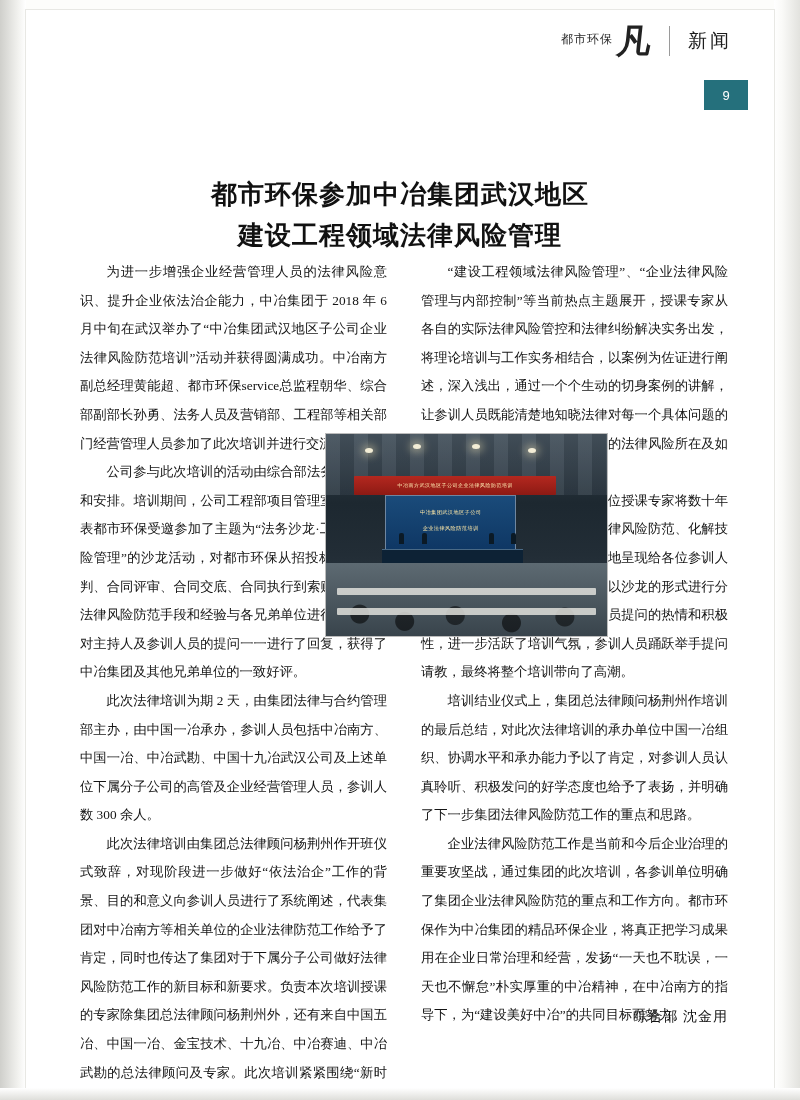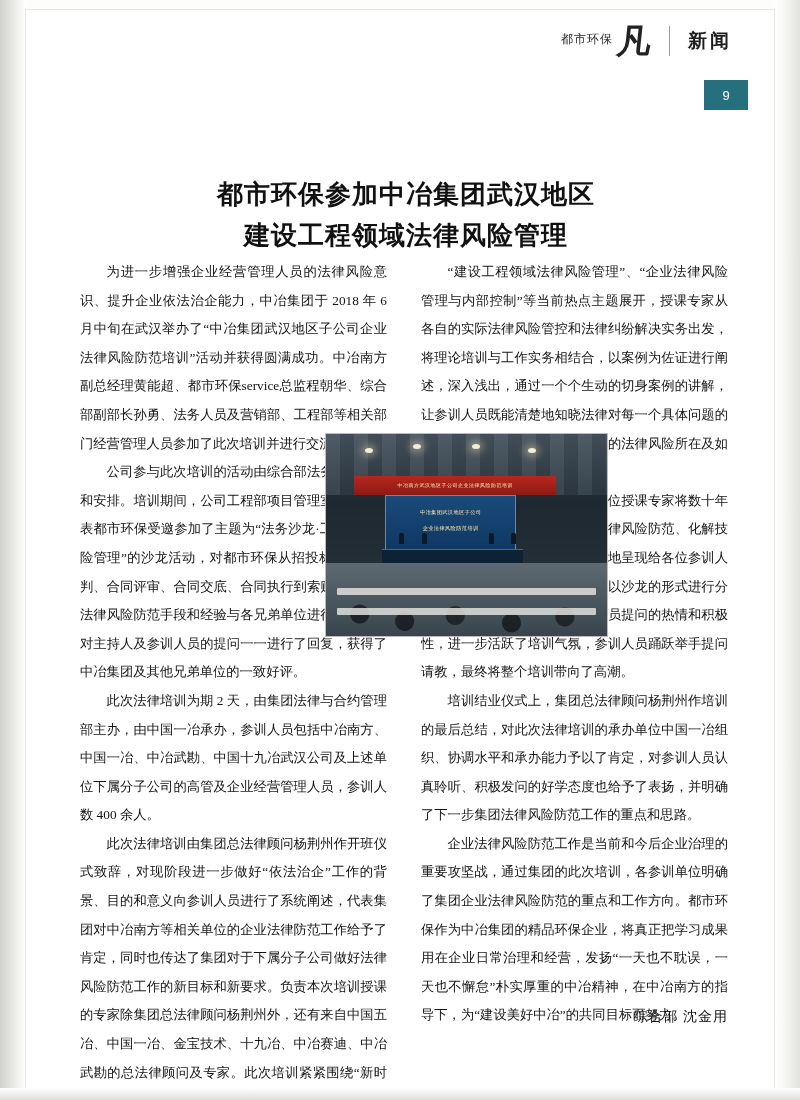--- a/index.html
+++ b/index.html
@@ -64,42 +64,42 @@
   .mast-divider {
     width: 1px;
     height: 30px;
     background: #9a9a9a;
     margin: 0 8px;
   }
   .mast-section {
     font-size: 19px;
     color: #1d1d1d;
     letter-spacing: 3px;
-    font-weight: 700;
+    font-weight: 400;
     font-family: "Liberation Serif", serif;
   }
   .page-number-badge {
     position: absolute;
     right: 26px;
     top: 70px;
     width: 44px;
     height: 30px;
     background: #25707c;
     color: #fff;
     font-size: 13px;
     display: flex;
     align-items: center;
     justify-content: center;
     font-family: "Liberation Sans", sans-serif;
   }
 
   
   .article-title {
     position: absolute;
-    left: 6px;
+    left: 0;
     top: 148px;
     width: 748px;
     text-align: center;
     font-size: 26px;
     font-weight: 700;
     line-height: 1.55;
     letter-spacing: 1px;
     color: #111;
   }
   .article-title .line { display: block; }
@@ -284,21 +284,21 @@
     <h1 class="article-title">
       <span class="line">都市环保参加中冶集团武汉地区</span>
       <span class="line">建设工程领域法律风险管理</span>
     </h1>
 
     <div class="columns">
 
       <div class="col col-left">
         <p>为进一步增强企业经营管理人员的法律风险意识、提升企业依法治企能力，中冶集团于 2018 年 6 月中旬在武汉举办了“中冶集团武汉地区子公司企业法律风险防范培训”活动并获得圆满成功。中冶南方副总经理黄能超、都市环保service总监程朝华、综合部副部长孙勇、法务人员及营销部、工程部等相关部门经营管理人员参加了此次培训并进行交流。</p>
         <p>公司参与此次培训的活动由综合部法务负责协调和安排。培训期间，公司工程部项目管理室尹琼芳代表都市环保受邀参加了主题为“法务沙龙·工程项目风险管理”的沙龙活动，对都市环保从招投标、合同谈判、合同评审、合同交底、合同执行到索赔全过程的法律风险防范手段和经验与各兄弟单位进行了交流，对主持人及参训人员的提问一一进行了回复，获得了中冶集团及其他兄弟单位的一致好评。</p>
-        <p>此次法律培训为期 2 天，由集团法律与合约管理部主办，由中国一冶承办，参训人员包括中冶南方、中国一冶、中冶武勘、中国十九冶武汉公司及上述单位下属分子公司的高管及企业经营管理人员，参训人数 400 余人。</p>
+        <p>此次法律培训为期 2 天，由集团法律与合约管理部主办，由中国一冶承办，参训人员包括中冶南方、中国一冶、中冶武勘、中国十九冶武汉公司及上述单位下属分子公司的高管及企业经营管理人员，参训人数 300 余人。</p>
         <p>此次法律培训由集团总法律顾问杨荆州作开班仪式致辞，对现阶段进一步做好“依法治企”工作的背景、目的和意义向参训人员进行了系统阐述，代表集团对中冶南方等相关单位的企业法律防范工作给予了肯定，同时也传达了集团对于下属分子公司做好法律风险防范工作的新目标和新要求。负责本次培训授课的专家除集团总法律顾问杨荆州外，还有来自中国五冶、中国一冶、金宝技术、十九冶、中冶赛迪、中冶武勘的总法律顾问及专家。此次培训紧紧围绕“新时代央企法律风险管理的理念和创新实践”、</p>
       </div>
 
       <div class="col col-right">
         <p>“建设工程领域法律风险管理”、“企业法律风险管理与内部控制”等当前热点主题展开，授课专家从各自的实际法律风险管控和法律纠纷解决实务出发，将理论培训与工作实务相结合，以案例为佐证进行阐述，深入浅出，通过一个个生动的切身案例的讲解，让参训人员既能清楚地知晓法律对每一个具体问题的相关规定，也能够掌握此类问题的法律风险所在及如何识别、化解。</p>
         <p>本次法律风险防范培训，各位授课专家将数十年乃至几十年的法律实务经验和法律风险防范、化解技巧倾囊相授，在课件中淋漓尽致地呈现给各位参训人员，授课方式不拘一格；同时，以沙龙的形式进行分享、讨论，也大大调动了参训人员提问的热情和积极性，进一步活跃了培训气氛，参训人员踊跃举手提问请教，最终将整个培训带向了高潮。</p>
         <p>培训结业仪式上，集团总法律顾问杨荆州作培训的最后总结，对此次法律培训的承办单位中国一冶组织、协调水平和承办能力予以了肯定，对参训人员认真聆听、积极发问的好学态度也给予了表扬，并明确了下一步集团法律风险防范工作的重点和思路。</p>
         <p>企业法律风险防范工作是当前和今后企业治理的重要攻坚战，通过集团的此次培训，各参训单位明确了集团企业法律风险防范的重点和工作方向。都市环保作为中冶集团的精品环保企业，将真正把学习成果用在企业日常治理和经营，发扬“一天也不耽误，一天也不懈怠”朴实厚重的中冶精神，在中冶南方的指导下，为“建设美好中冶”的共同目标而努力。</p>
         <div class="signature">综合部 沈金用</div>
       </div>

